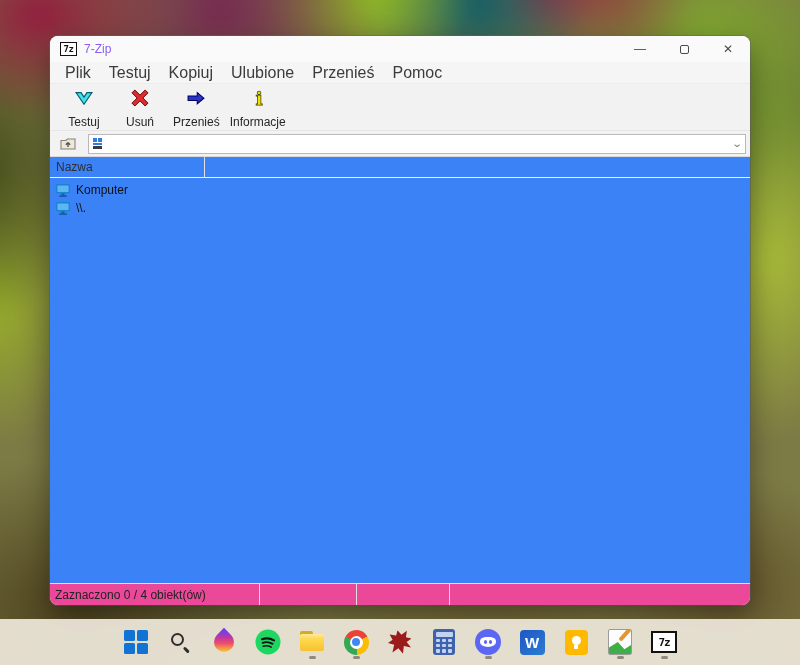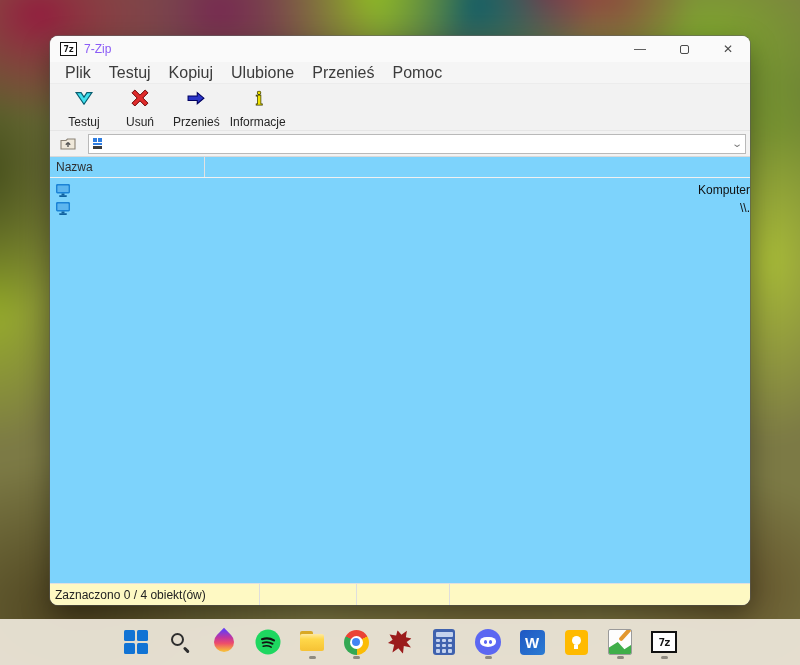--- a/index.html
+++ b/index.html
@@ -46,29 +46,29 @@
   .tb-label { font-size:12px; color:#262626; line-height:12px; }
 
   .addressrow { height:25px; background:#f2f2f2; display:flex; align-items:center; padding:0 4px 0 6px; }
   .up-btn { width:26px; height:21px; display:flex; align-items:center; justify-content:center; }
   .addr-combo { flex:1; height:20px; margin-left:6px; background:#fff; border:1px solid #b9b9b9; display:flex; align-items:center; padding:0 4px; }
   .combo-ico { width:12px; height:11px; position:relative; }
   .combo-ico .sq { position:absolute; width:4px; height:4px; background:#2f7de0; }
   .combo-ico .base { position:absolute; left:0; top:8px; width:9px; height:2.5px; background:#3b3b3b; }
   .combo-chevron { margin-left:auto; color:#7a7a7a; font-size:10px; transform:scaleX(1.4); }
 
-  .main { height:427px; background:#7dd3fc; border-top:1px solid #d9d9d9; position:relative; }
+  .main { height:427px; background:#3b82f6; border-top:1px solid #d9d9d9; position:relative; }
   .col-header { height:21px; display:flex; align-items:center; border-bottom:1px solid #f1f1f1; }
   .col-name { width:155px; padding-left:6px; font-size:12px; color:#2e2e2e; border-right:1px solid #e2e2e2; height:100%; display:flex; align-items:center; }
   .list { padding-top:3px; }
-  .row { height:18px; display:flex; align-items:center; padding-left:5px;justify-content:space-between; }
+  .row { height:18px; display:flex; align-items:center; padding-left:5px; }
   .row .licon { width:16px; height:16px; margin-right:5px; flex:none; }
   .row .rlabel { font-size:12px; color:#101010; }
 
-  .statusbar { height:22px; background:#fef9c3; border-top:1px solid #e0e0e0; display:flex; align-items:center; font-size:12px; color:#222; }
+  .statusbar { height:22px; background:#ec4899; border-top:1px solid #e0e0e0; display:flex; align-items:center; font-size:12px; color:#222; }
   .sb-seg { height:100%; display:flex; align-items:center; padding-left:5px; border-right:1px solid #dedede; }
   .sb-1 { width:210px; } .sb-2 { width:97px; } .sb-3 { width:93px; }
 
   
   .taskbar { position:absolute; left:0; bottom:0; width:800px; height:46px; background:rgba(233,227,213,.96);
              display:flex; align-items:center; justify-content:center; gap:16px; }
   .tk { width:28px; height:36px; display:flex; flex-direction:column; align-items:center; justify-content:center; position:relative; }
   .tk .runner { position:absolute; bottom:1px; width:7px; height:3px; border-radius:2px; background:#8e8a80; }
 
   .ic-start { width:24px; height:24px; display:grid; grid-template-columns:11px 11px; grid-template-rows:11px 11px; gap:2px; }

